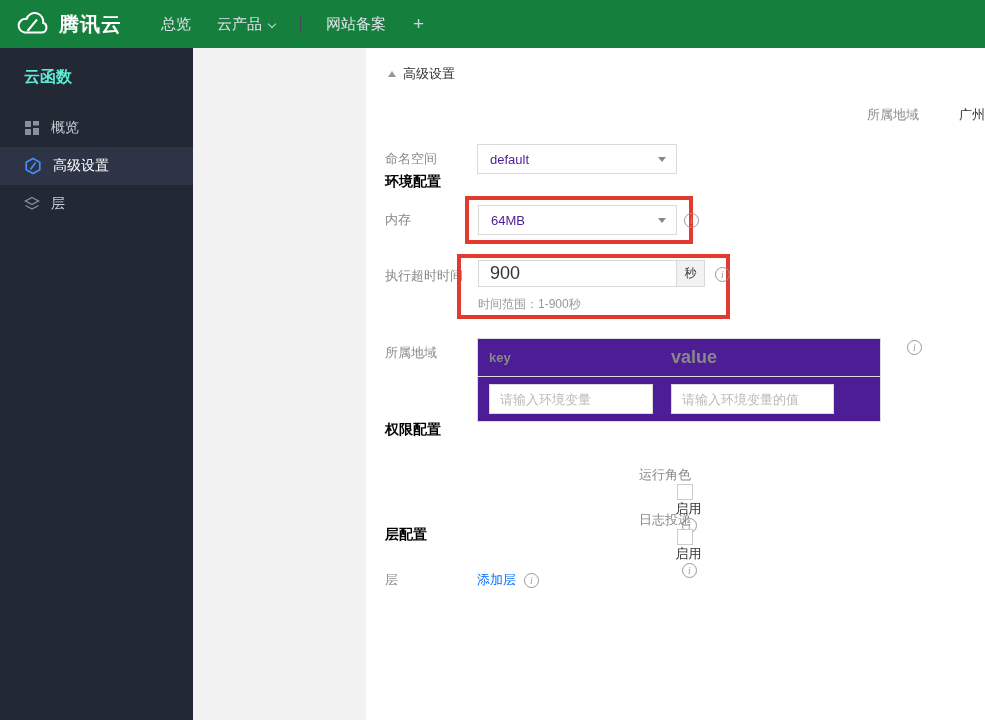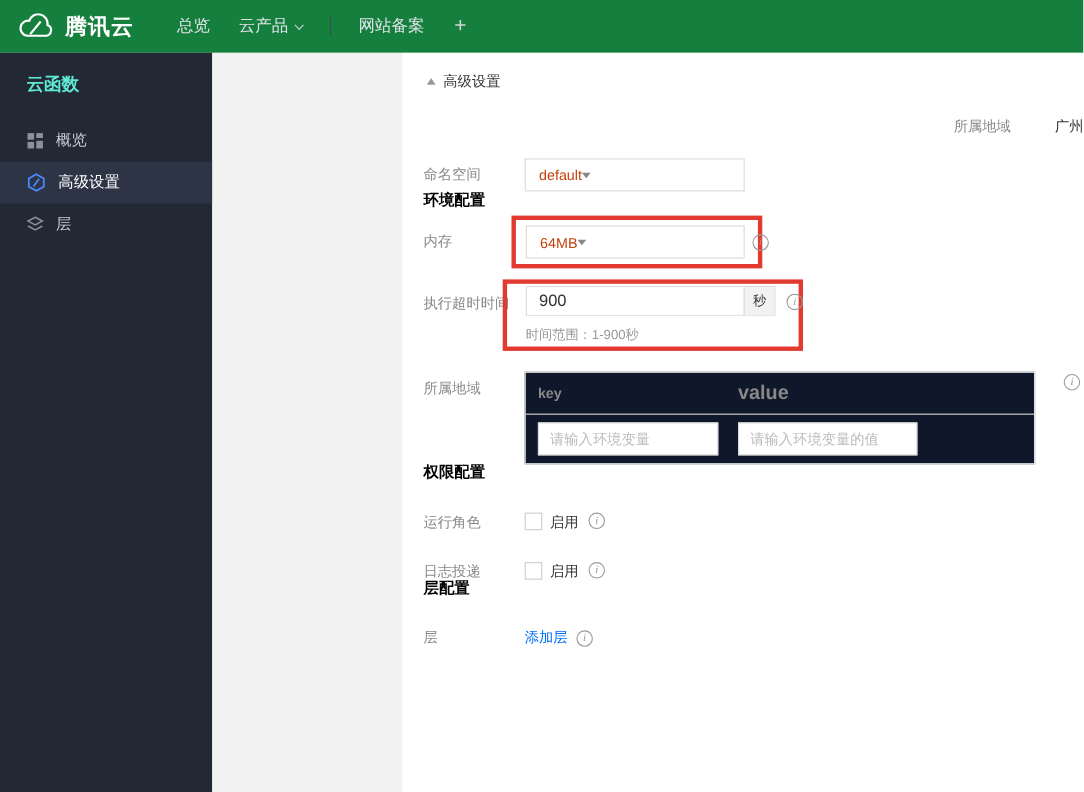--- a/index.html
+++ b/index.html
@@ -33,59 +33,59 @@
   .adv-toggle { display:flex; align-items:center; gap:7px; font-size:13px; color:#333;
                 height:14px; cursor:pointer; margin-left:3px; }
   .tri-up { width:0; height:0; border-left:4.5px solid transparent; border-right:4.5px solid transparent;
             border-bottom:6px solid #999; display:inline-block; }
   .form-row { display:flex; }
   .form-label { width:92px; flex-shrink:0; font-size:13px; color:#888; }
   .form-value { font-size:13px; color:#333; }
   .row-region { margin-top:26px; height:15px; align-items:center;justify-content:flex-end; }
   .row-namespace { margin-top:22px; height:30px; align-items:center; }
   .selectbox { width:200px; height:30px; border:1px solid #d9d9d9; background:#fff; cursor:pointer;
-               display:flex; align-items:center; 
-               padding:0 10px 0 12px; font-size:13px; color:#c2410c; }
+               display:flex; align-items:center; justify-content:space-between;
+               padding:0 10px 0 12px; font-size:13px; color:#4c1d95; }
   .sel-caret { width:0; height:0; border-left:4px solid transparent; border-right:4px solid transparent;
                border-top:5px solid #878787; display:inline-block; }
   h3.section { margin:0; font-size:14px; font-weight:bold; color:#000; height:15px; line-height:15px; }
   .mt-env { margin-top:23px; } .mt-perm { margin-top:23px; }
   .mt-log { margin-top:25px; } .mt-layer { margin-top:25px; }
   .row-memory { margin-top:7px; align-items:center; }
   .redbox1 { margin-left:-12px; width:228px; height:48px; border:4px solid #e23a30;
              display:flex; align-items:center; padding-left:9px; }
   .redbox1 .selectbox { width:199px; }
   .info-icon { width:15px; height:15px; border:1px solid #999; border-radius:50%; color:#999;
                display:inline-flex; align-items:center; justify-content:center; flex-shrink:0;
                font-size:10px; font-family:"Liberation Serif",serif; font-style:italic; cursor:pointer; }
   .mem-info { margin-left:-9px; }
   .row-timeout { margin-top:10px; }
   .row-timeout .form-label { padding-top:13px; }
   .redbox2 { margin-left:-20px; width:273px; height:65px; border:4px solid #e23a30;
              padding:2px 0 0 17px; position:relative; }
   .input-group { display:flex; width:227px; height:27px; border:1px solid #d9d9d9; background:#fff; }
   .input-group input { border:none; outline:none; flex:1; min-width:0; padding:0 0 0 11px;
-                       font-size:15px; color:#333; font-family:inherit; }
+                       font-size:18px; color:#333; font-family:inherit; }
   .unit { width:28px; background:#f2f2f2; border-left:1px solid #d9d9d9; display:flex;
           align-items:center; justify-content:center; font-size:12px; color:#333; cursor:pointer; }
   .hint { margin-top:9px; font-size:12px; color:#999; }
   .timeout-info { position:absolute; right:-4px; top:9px; }
   .row-env { margin-top:19px; }
   .row-env .form-label { padding-top:6px; }
-  .env-table { width:464px; border:1px solid #ddd; background:#0f172a; }
+  .env-table { width:404px; border:1px solid #ddd; background:#4c1d95; }
   .env-head { display:flex; height:38px; align-items:center; padding-left:11px; border-bottom:1px solid #ddd; }
   .env-head .hk { width:182px; font-weight:bold; font-size:13px; color:#888; }
   .env-head .hv { font-weight:bold; font-size:18px; color:#888; }
   .env-body { display:flex; padding:7px 0 7px 11px; gap:18px; }
   .env-input { height:30px; border:1px solid #d9d9d9; padding:0 10px; font-size:13px; color:#333;
                outline:none; font-family:inherit; }
   .env-key { width:164px; } .env-val { width:163px; }
   ::placeholder { color:#bbb; opacity:1; }
   .env-info { margin-left:26px; margin-top:2px; }
-  .row-check { height:16px; }
+  .row-check { align-items:center; height:16px;flex-direction:column; }
   .row-role { margin-top:29px; } .row-log { margin-top:29px; }
   .checkbox { width:16px; height:16px; border:1px solid #ccc; background:#fff; cursor:pointer; flex-shrink:0; }
   .check-label { margin-left:7px; font-size:13px; color:#333; }
   .check-info { margin-left:9px; }
   .row-layer { margin-top:30px; align-items:center; height:16px; }
   .add-link { font-size:13px; color:#006eff; cursor:pointer; }
   .layer-info { margin-left:8px; }
 </style>
 </head>
 <body>

